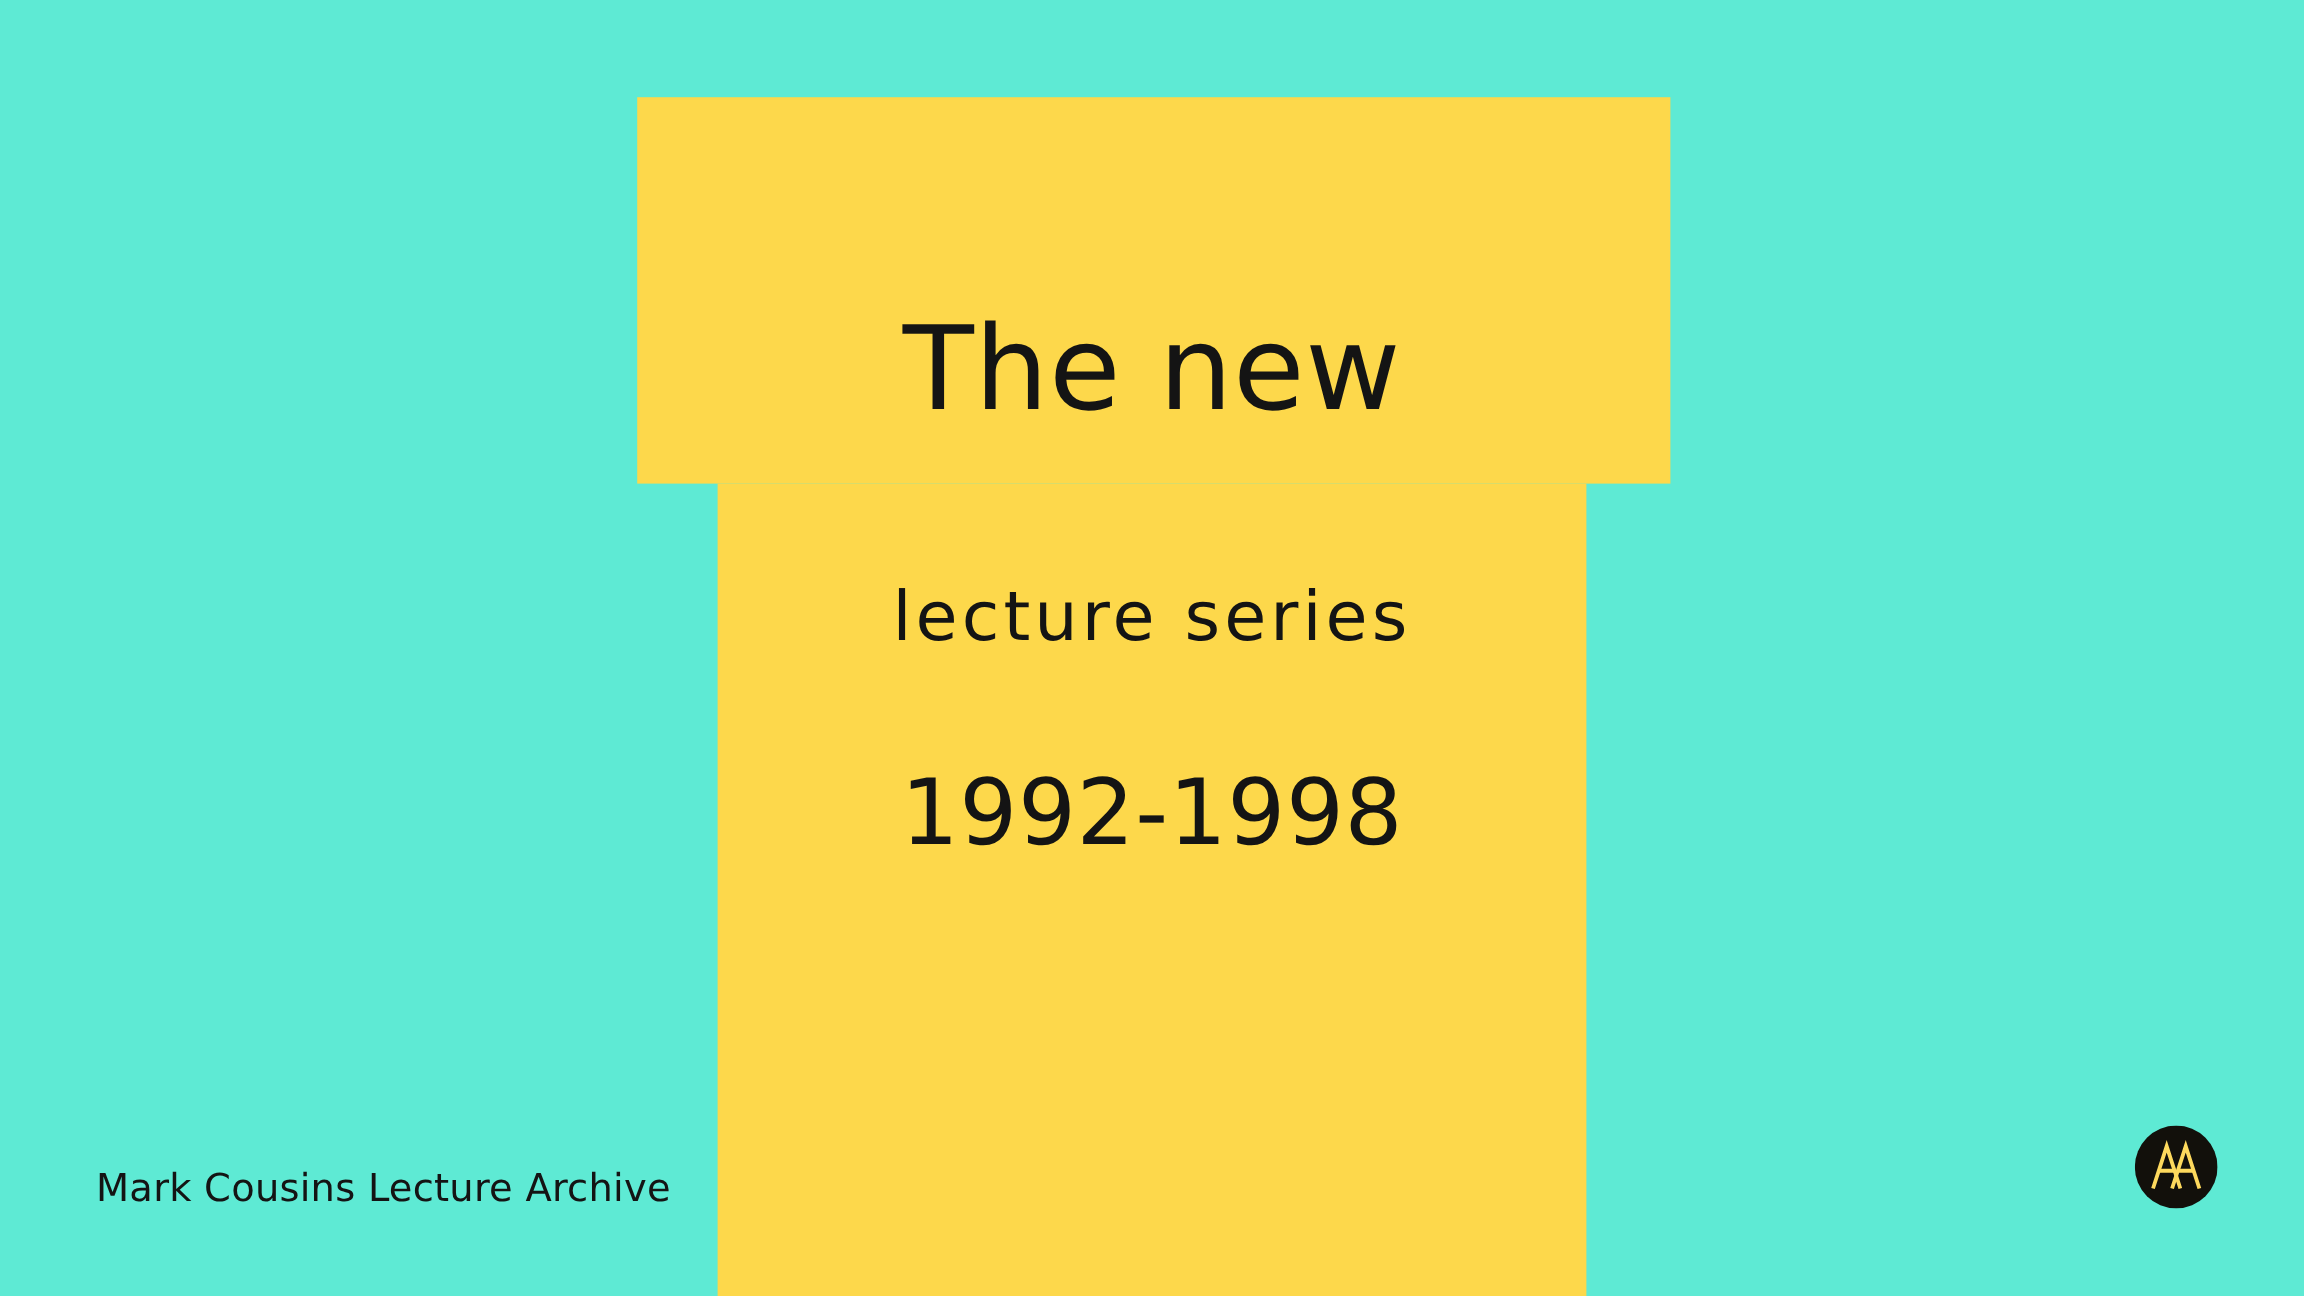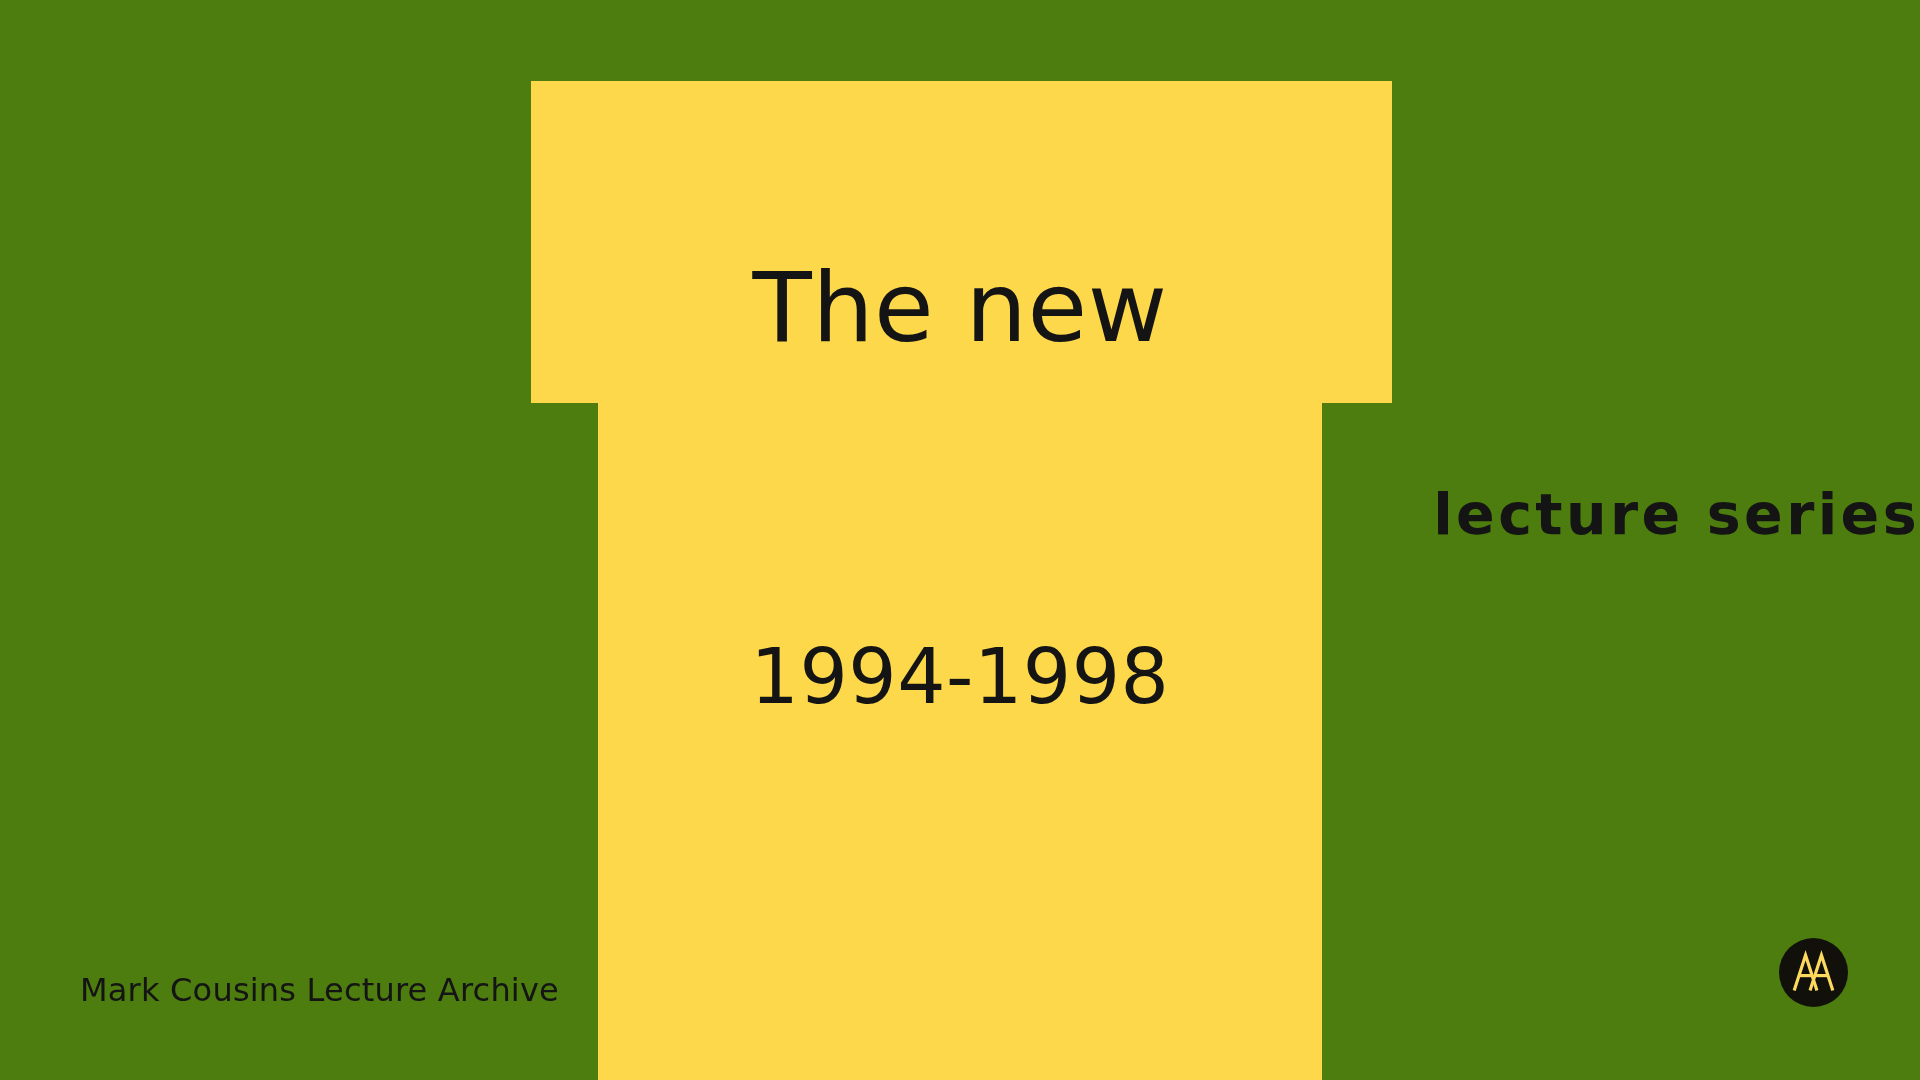--- a/index.html
+++ b/index.html
@@ -12,21 +12,21 @@
   body {
     font-family: "DejaVu Sans", "Liberation Sans", sans-serif;
   }
 
   
   .slide {
     position: relative;
     width: 1920px;
     height: 1080px;
     overflow: hidden;
-    background: #4d7c0f;               
+    background: #5eead4;               
   }
 
   
   .block {
     position: absolute;
     background: #fdd84b;               
   }
 
   .block-upper {
     left: 531px;
@@ -69,23 +69,22 @@
     font-size: 97px;
     line-height: 1.04;
     font-weight: 400;
     letter-spacing: 0.5px;
   }
 
   .subhead {
     top: 485px;
     font-size: 57px;
     line-height: 1.04;
-    font-weight: 700;
+    font-weight: 400;
     letter-spacing: 3.4px;
-    text-align: right;
   }
 
   .years {
     top: 637px;
     font-size: 76px;
     line-height: 1.04;
     font-weight: 400;
     letter-spacing: 0.5px;
   }
 
@@ -120,21 +119,21 @@
 <body>
 
 <div class="slide">
 
   <div class="block block-upper"></div>
   <div class="block block-lower"></div>
 
   <div class="text-stack">
     <div class="headline">The new</div>
     <div class="subhead">lecture series</div>
-    <div class="years">1994-1998</div>
+    <div class="years">1992-1998</div>
   </div>
 
   <div class="archive-caption">Mark Cousins Lecture Archive</div>
 
   <div class="logo">
     <svg viewBox="0 0 100 100" xmlns="http://www.w3.org/2000/svg">
       <circle cx="50" cy="50" r="50" fill="#12100b"></circle>
       <g fill="none" stroke="#fdd95d" stroke-width="4.6" stroke-linecap="butt" stroke-linejoin="miter">
 
         <path d="M 22 76 L 38.5 25 L 55 76"></path>

